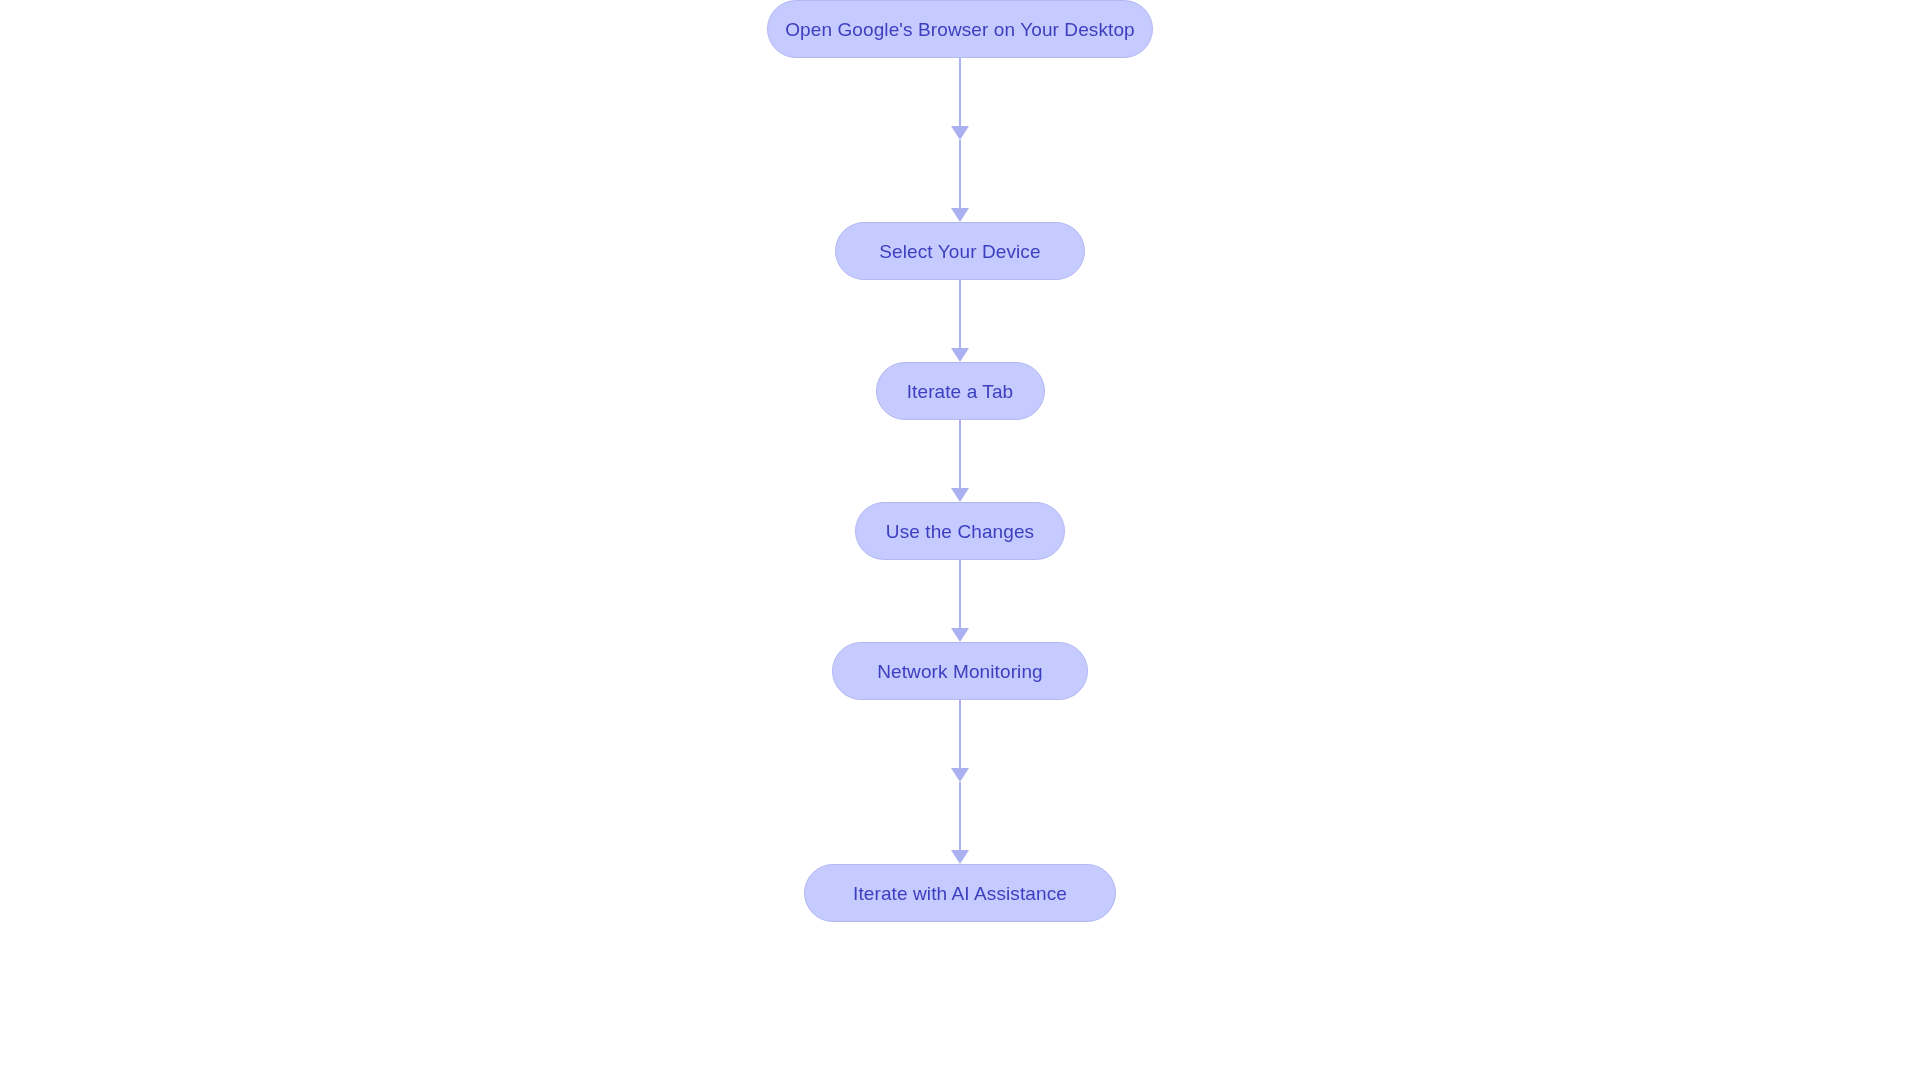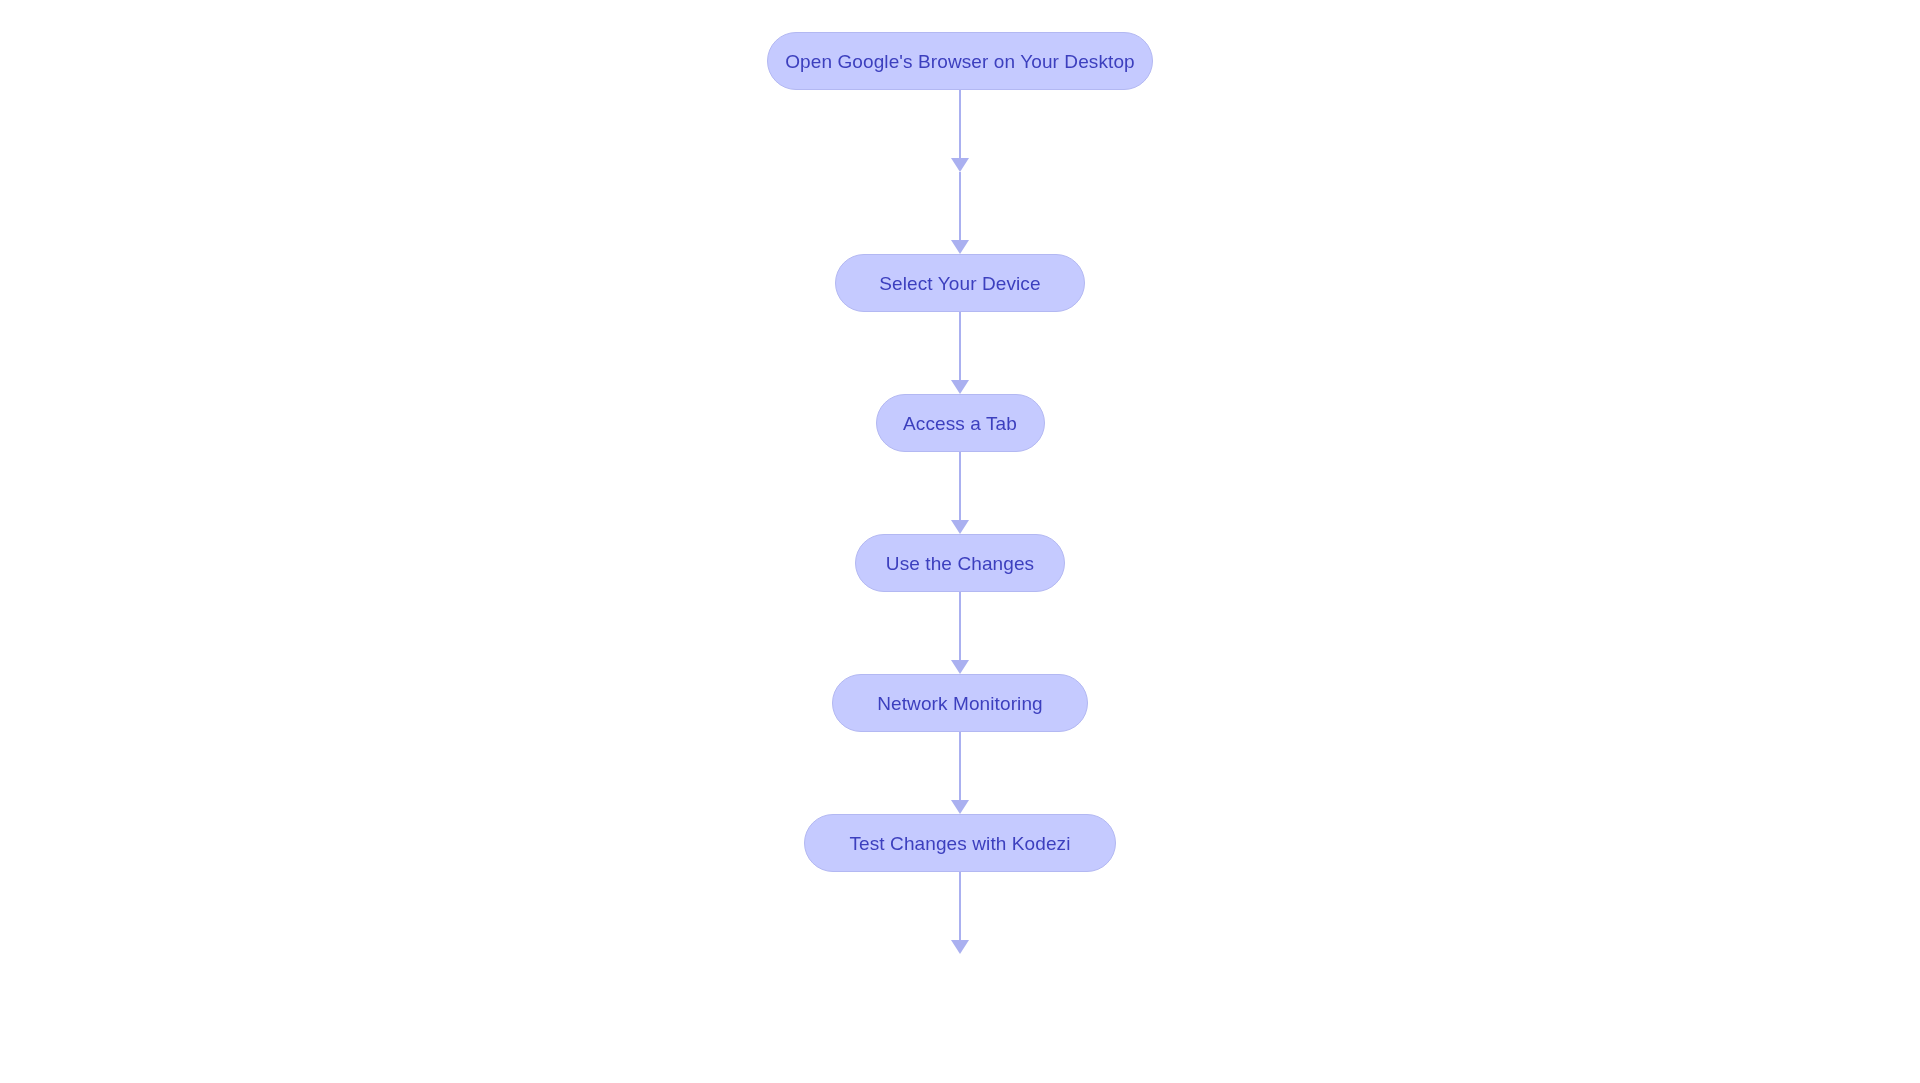--- a/index.html
+++ b/index.html
@@ -11,21 +11,20 @@
     width: 1920px;
     height: 1083px;
     overflow: hidden;
     font-family: "Liberation Sans", sans-serif;
   }
   #flowchart-canvas {
     position: relative;
     width: 1920px;
     height: 1049px;
     background: #ffffff;
-    margin-top: 32px;
   }
   .flow-column {
     position: absolute;
     left: 0;
     top: 0;
     width: 1920px;
     height: 1083px;
     display: flex;
     flex-direction: column;
     align-items: center;
@@ -117,21 +116,21 @@
       </div>
     </div>
 
     <div class="connector">
       <div class="stem"></div>
       <div class="arrowhead"></div>
     </div>
 
     <div class="flow-step">
       <div class="node n3">
-        <span class="node-label">Access a Tab</span>
+        <span class="node-label">Iterate a Tab</span>
       </div>
     </div>
 
     <div class="connector">
       <div class="stem"></div>
       <div class="arrowhead"></div>
     </div>
 
     <div class="flow-step">
       <div class="node n4">
@@ -148,26 +147,26 @@
       <div class="node n5">
         <span class="node-label">Network Monitoring</span>
       </div>
     </div>
 
     <div class="connector">
       <div class="stem"></div>
       <div class="arrowhead"></div>
     </div>
 
-    <div class="flow-step">
-      <div class="node n6">
-        <span class="node-label">Test Changes with Kodezi</span>
-      </div>
-    </div>
 
     <div class="connector">
       <div class="stem"></div>
       <div class="arrowhead"></div>
     </div>
 
+    <div class="flow-step">
+      <div class="node n7">
+        <span class="node-label">Iterate with AI Assistance</span>
+      </div>
+    </div>
 
   </div>
 </div>
 
 </body></html>

